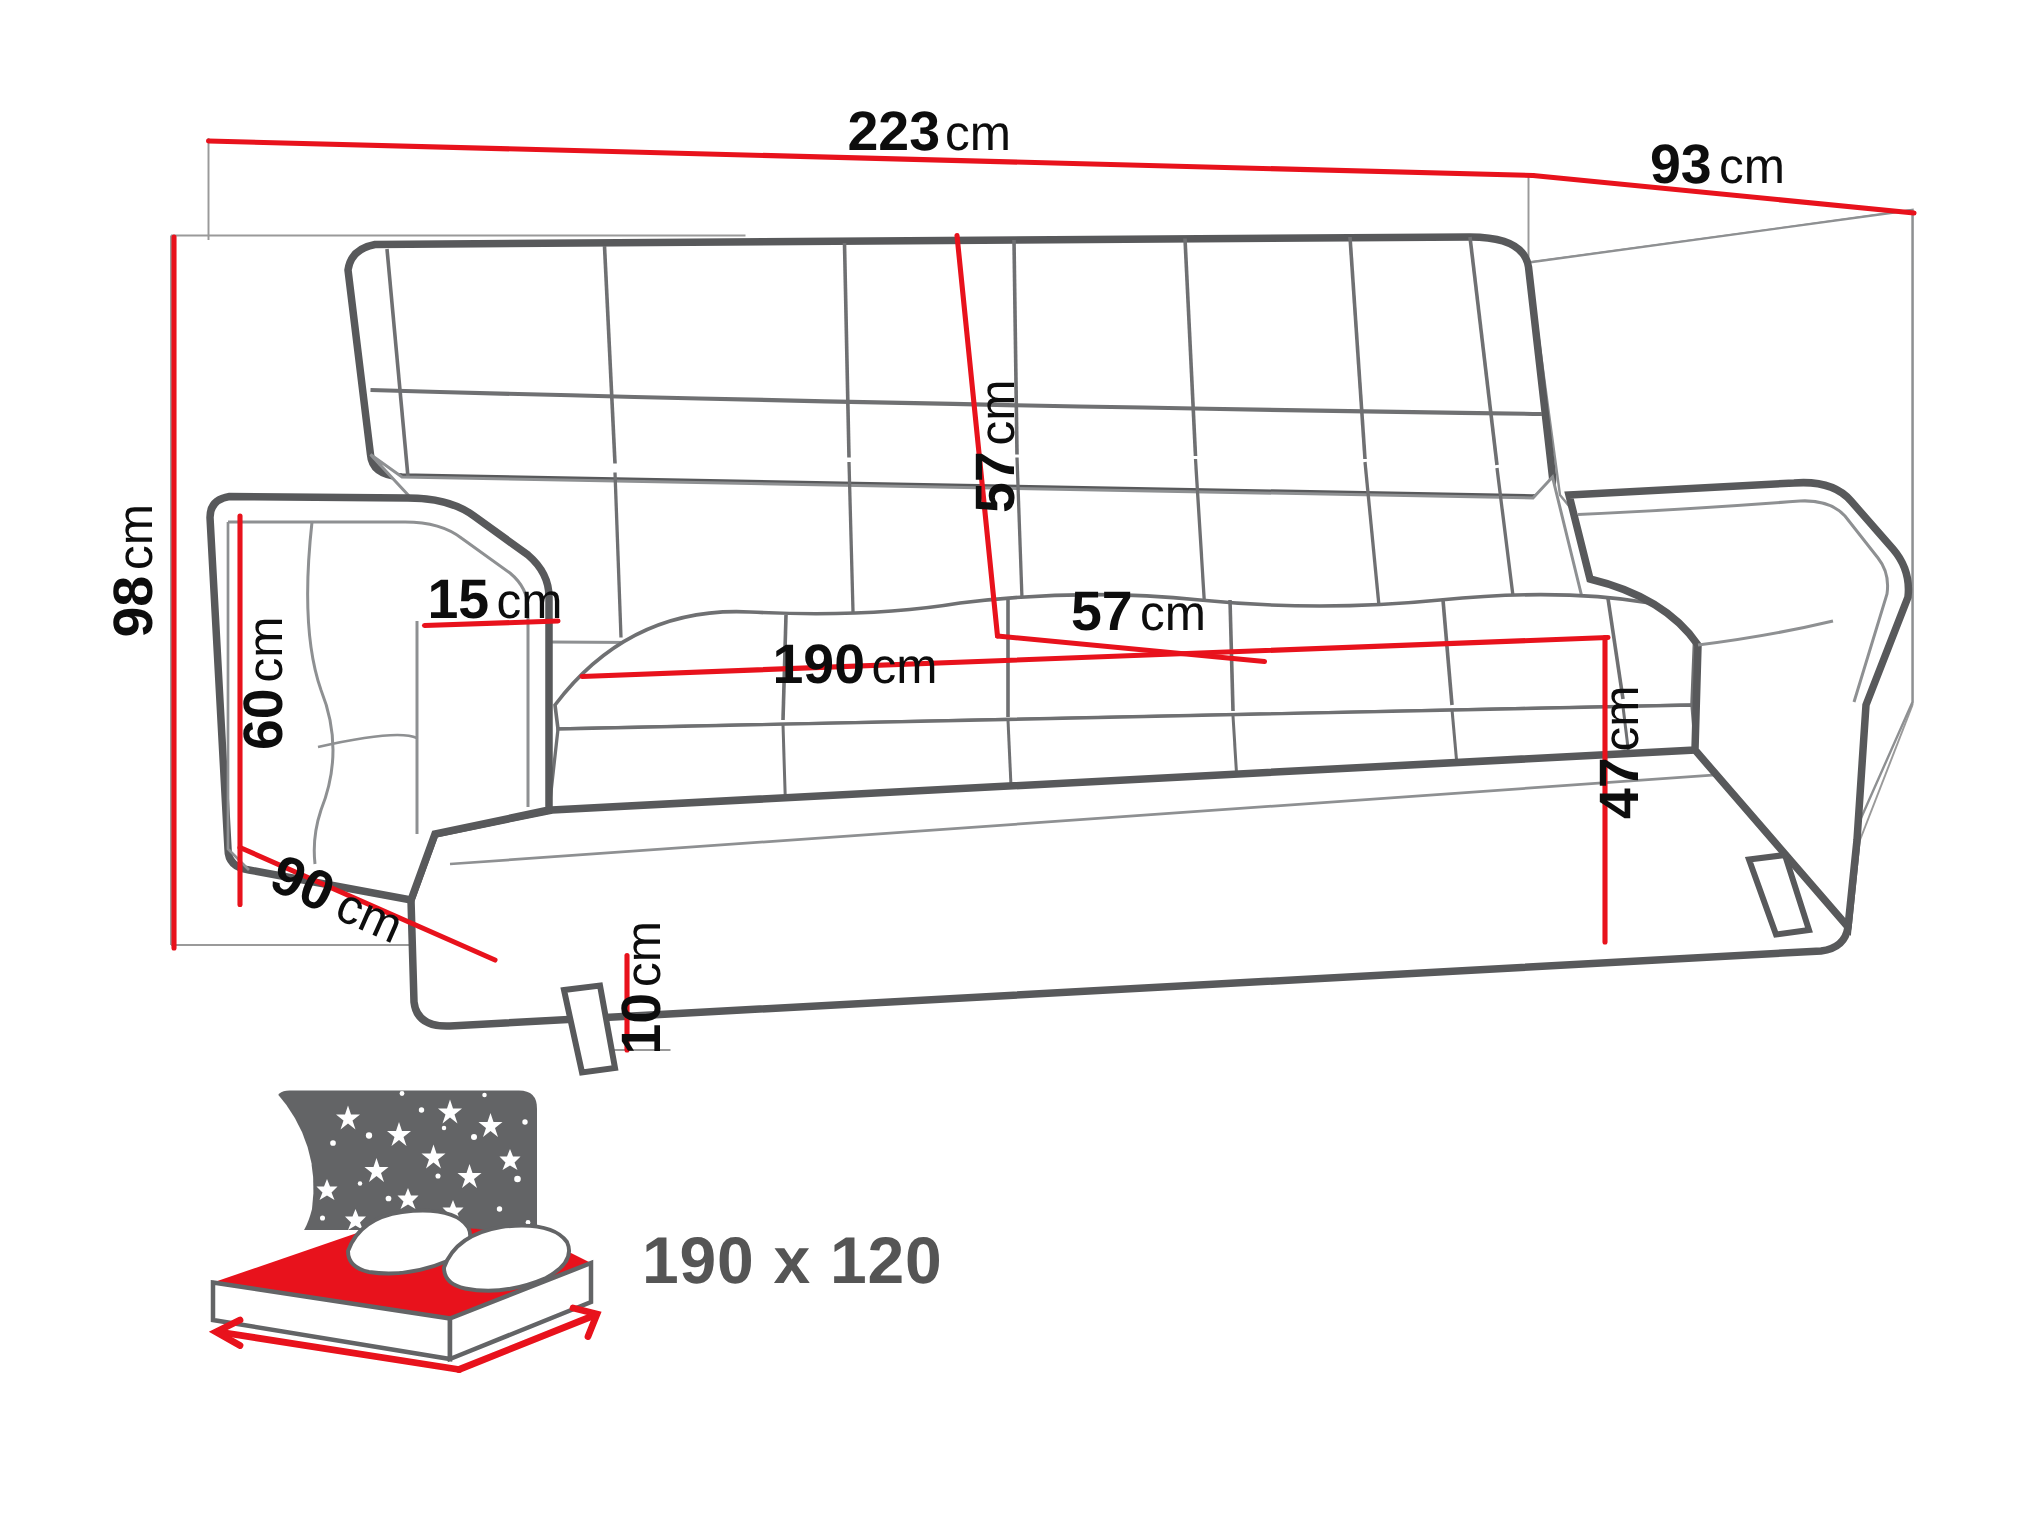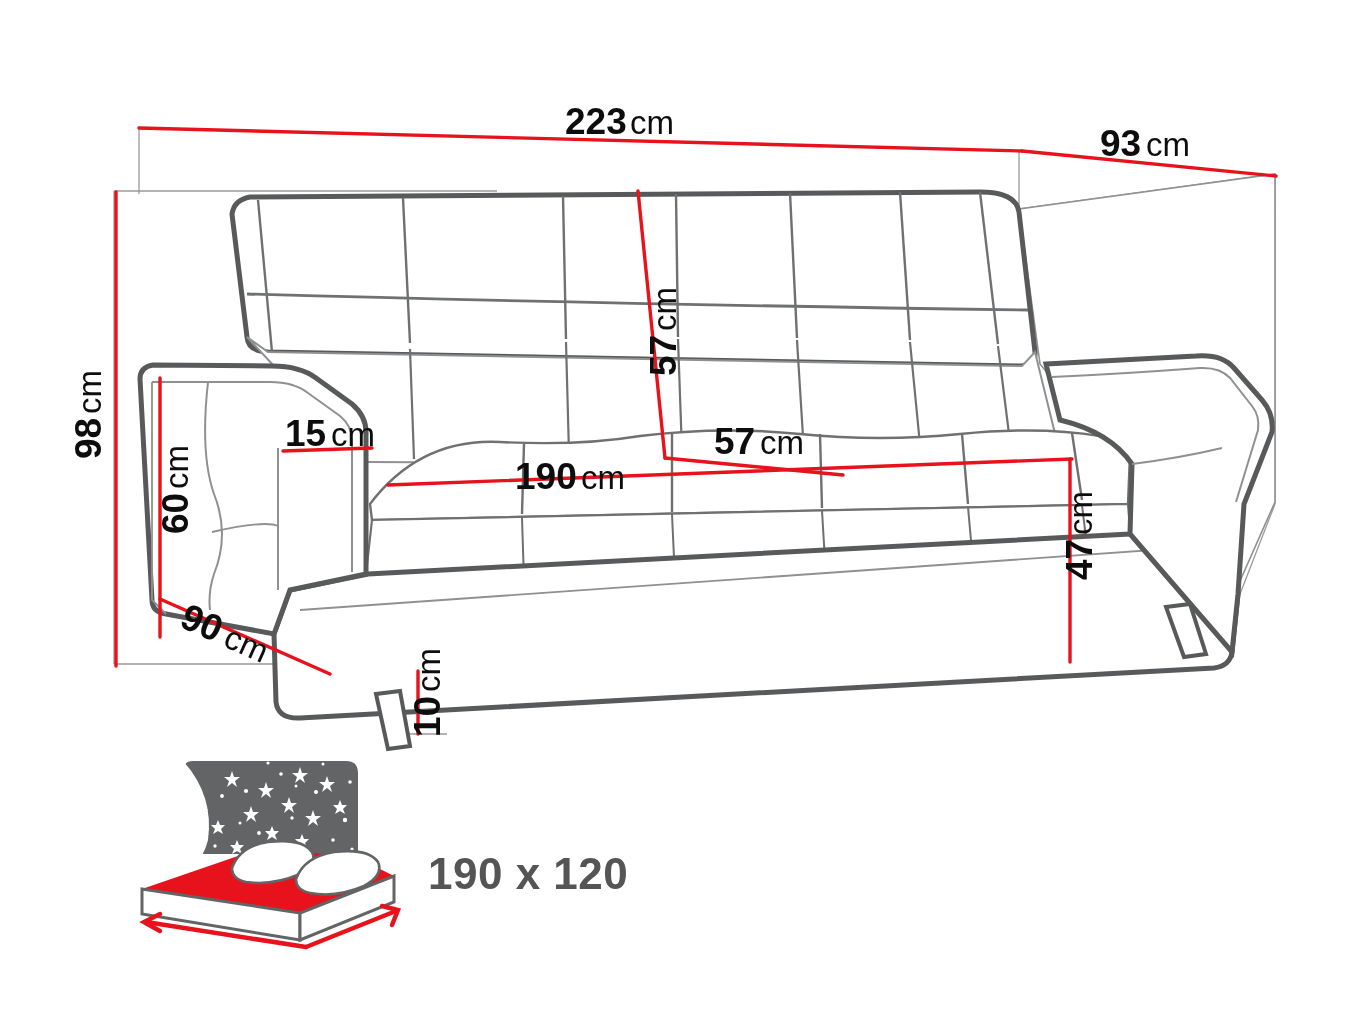--- a/index.html
+++ b/index.html
@@ -13,21 +13,20 @@
     position: relative;
     overflow: hidden;
     font-family: "Liberation Sans", sans-serif;
   }
   #diagram-root {
     position: absolute;
     left: 0;
     top: 0;
     width: 1349px;
     height: 833px;
-    margin-top: 34px;
   }
   svg.canvas {
     display: block;
     width: 1349px;
     height: 1011px;
   }
   .dim-num {
     font-family: "Liberation Sans", sans-serif;
     font-weight: bold;
     font-size: 37px;

